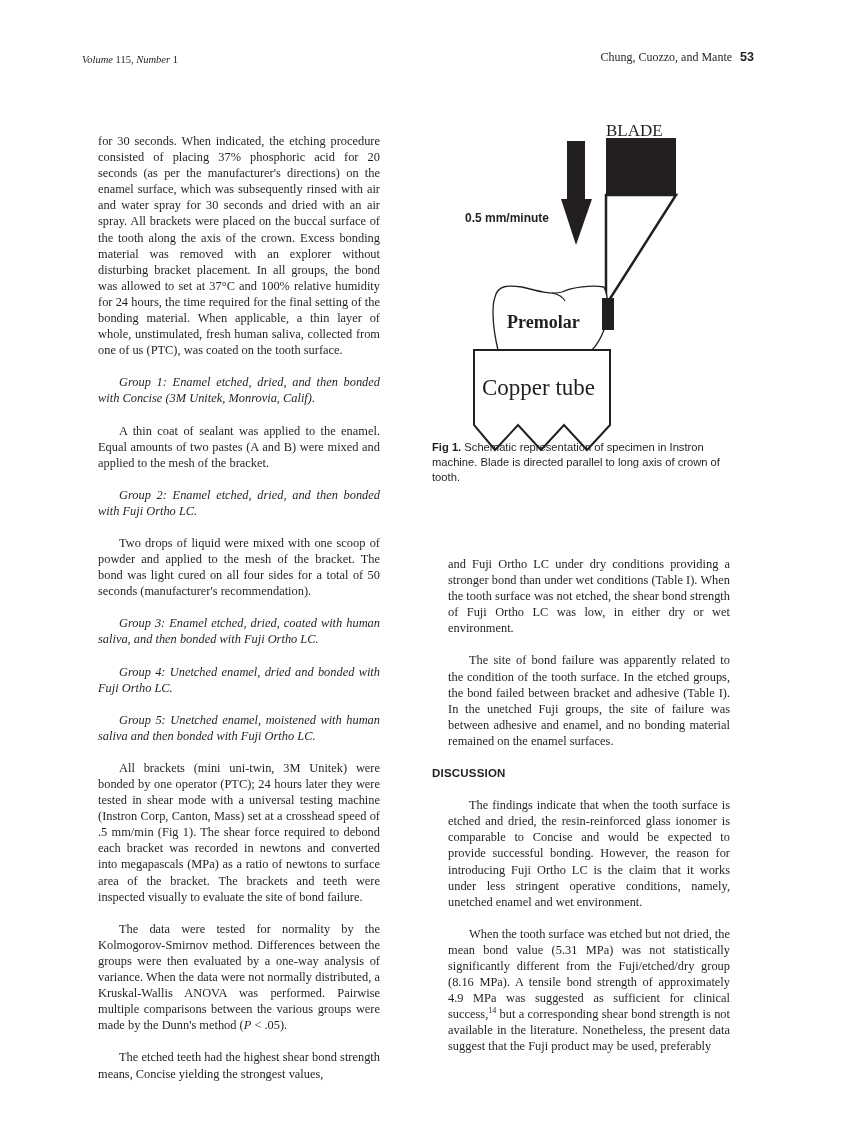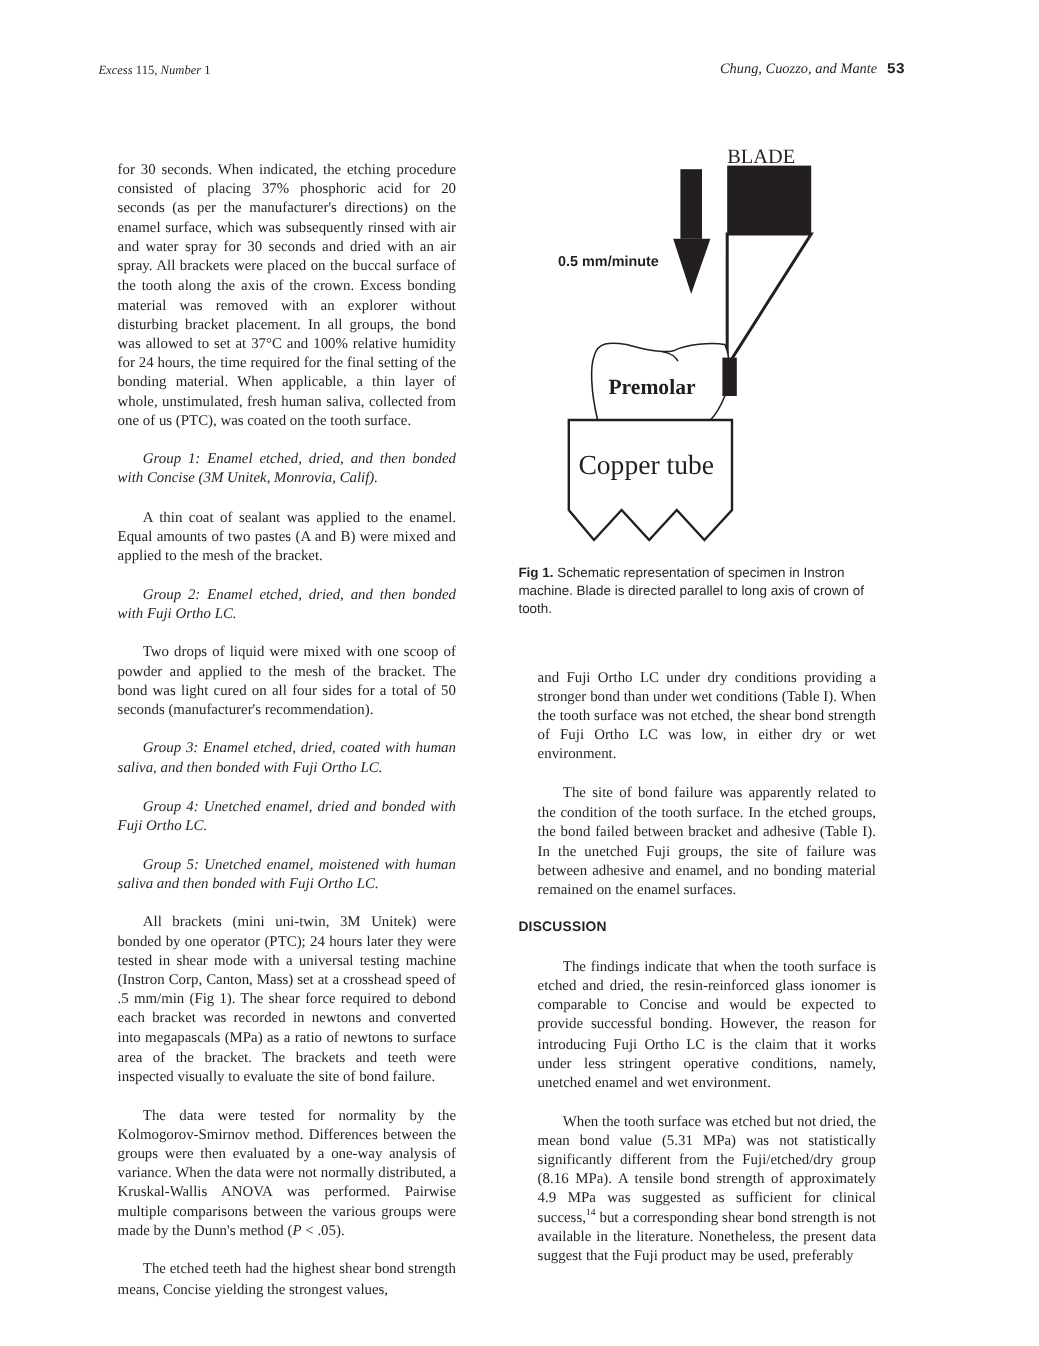--- a/index.html
+++ b/index.html
@@ -1,39 +1,39 @@
 <!DOCTYPE html>
 <html><head>
 <meta charset="utf-8">
 <style>
   html, body { margin: 0; padding: 0; background: #ffffff; }
   body { width: 866px; height: 1122px; position: relative; overflow: hidden; color: #231f20; }
   .hdr-left { position: absolute; left: 82px; top: 52px; font-family: "Liberation Serif", serif; font-style: italic; font-size: 10.5px; line-height: 15px; }
   .hdr-left .vol-num { font-style: normal; font-family: Liberation Serif, serif; }
   .hdr-right { position: absolute; right: 112px; top: 50px; font-family: "Liberation Serif", serif; font-size: 12px; line-height: 15px; }
-  .hdr-right .authors { font-style: italic; }
-  .hdr-right .pnum { font-family: Liberation Mono, monospace; font-weight: bold; font-size: 12.5px; margin-left: 8px; }
+  .hdr-right .authors { }
+  .hdr-right .pnum { font-family: Liberation Sans, sans-serif; font-weight: bold; font-size: 12.5px; margin-left: 8px; }
   .col { position: absolute; width: 314px; font-family: "Liberation Serif", serif; font-size: 12.4px; line-height: 16.1px; text-align: justify; }
   .col-left { left: 82px; top: 117px; }
   .col-right { left: 432px; top: 540px; }
   .col p { margin: 16px; text-indent: 21px; }
   .col p.noindent { text-indent: 0; }
   .col p.group { font-style: italic; }
   .col h2 { font-family: "Liberation Sans", sans-serif; font-weight: bold; font-size: 11.5px; margin: 16px 0 7px 0; letter-spacing: 0.2px; }
   .figure { position: absolute; left: 412px; top: 115px; width: 320px; }
   .figure svg { display: block; }
-  .caption { position: absolute; left: 432px; top: 471px; width: 318px; font-family: "Liberation Sans", sans-serif; font-size: 11.2px; line-height: 15px; }
+  .caption { position: absolute; left: 432px; top: 440px; width: 318px; font-family: "Liberation Sans", sans-serif; font-size: 11.2px; line-height: 15px; }
   .caption .fig-label { font-weight: bold; }
   sup { font-size: 8px; line-height: 0; }
 </style>
 </head>
 <body>
 
 <div class="hdr-left">
-  <div><span>Excess</span><span class="vol-num"> 115, </span><span>Number</span><span class="vol-num"> 1</span></div>
+  <div><span>Volume</span><span class="vol-num"> 115, </span><span>Number</span><span class="vol-num"> 1</span></div>
 </div>
 
 <div class="hdr-right">
   <span class="authors">Chung, Cuozzo, and Mante</span><span class="pnum">53</span>
 </div>
 
 <div class="col col-left">
   <p class="noindent">for 30 seconds. When indicated, the etching procedure consisted of placing 37% phosphoric acid for 20 seconds (as per the manufacturer's directions) on the enamel surface, which was subsequently rinsed with air and water spray for 30 seconds and dried with an air spray. All brackets were placed on the buccal surface of the tooth along the axis of the crown. Excess bonding material was removed with an explorer without disturbing bracket placement. In all groups, the bond was allowed to set at 37°C and 100% relative humidity for 24 hours, the time required for the final setting of the bonding material. When applicable, a thin layer of whole, unstimulated, fresh human saliva, collected from one of us (PTC), was coated on the tooth surface.</p>
   <p class="group">Group 1: Enamel etched, dried, and then bonded with Concise (3M Unitek, Monrovia, Calif).</p>
   <p>A thin coat of sealant was applied to the enamel. Equal amounts of two pastes (A and B) were mixed and applied to the mesh of the bracket.</p>

